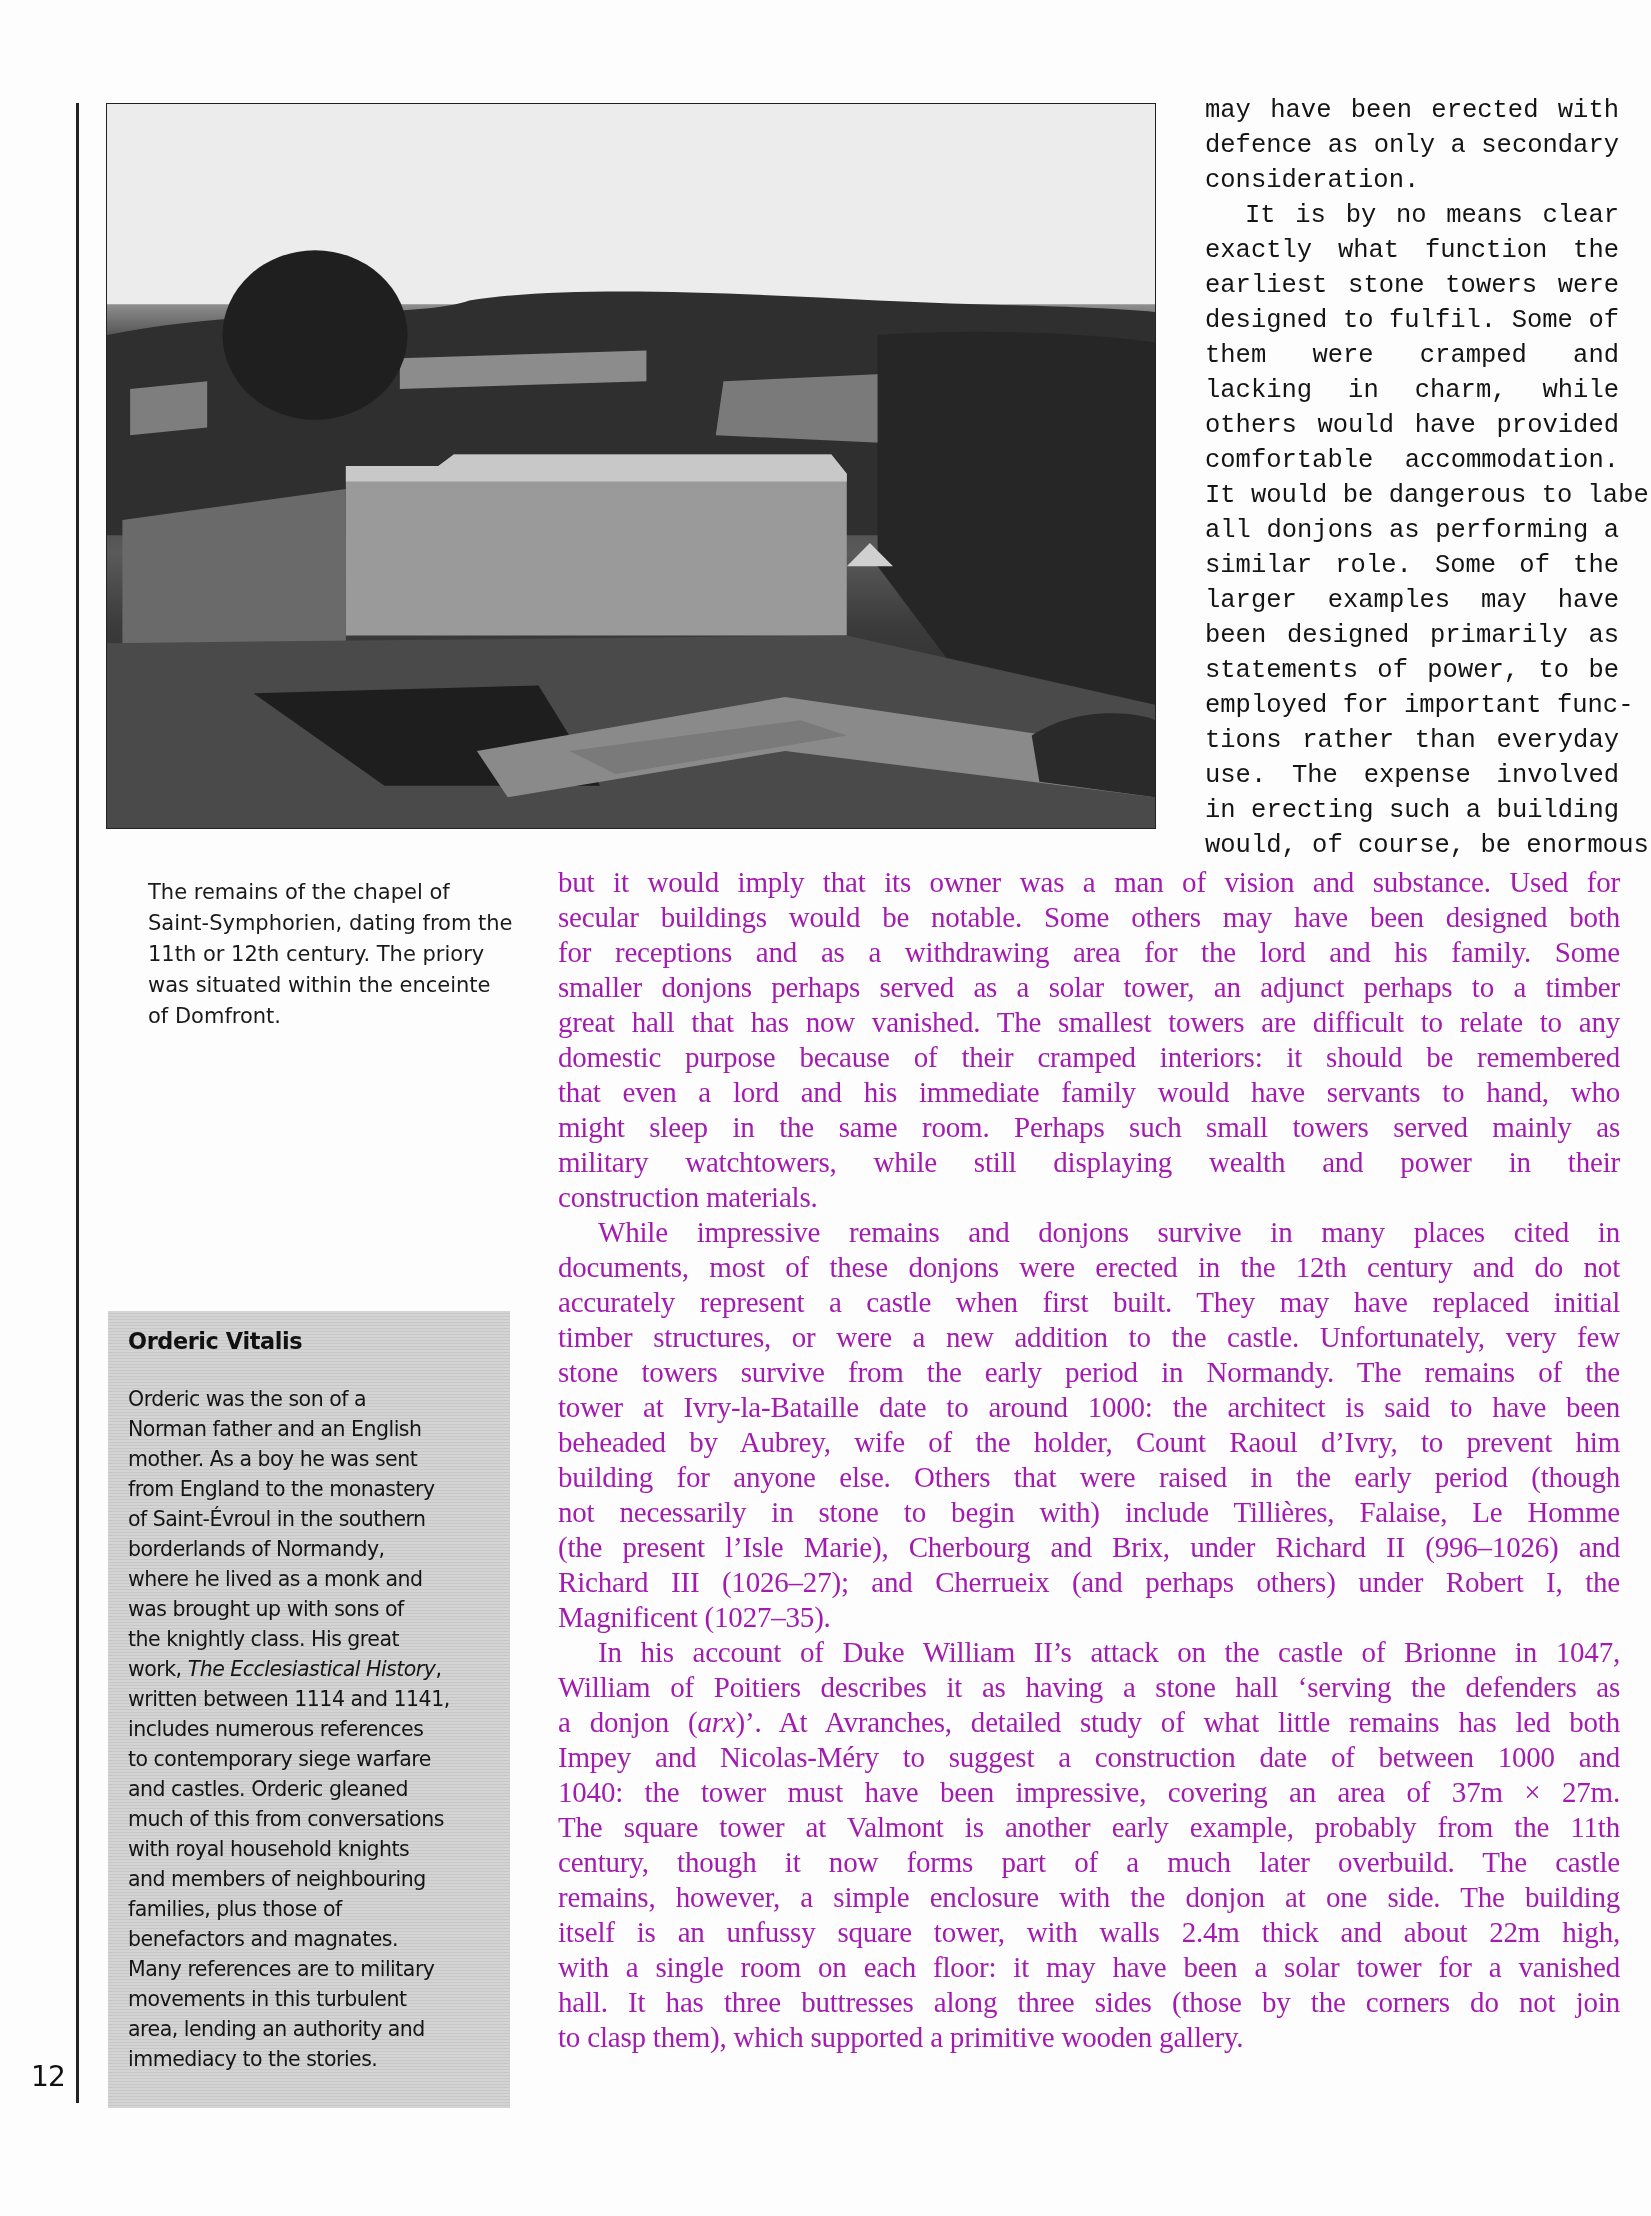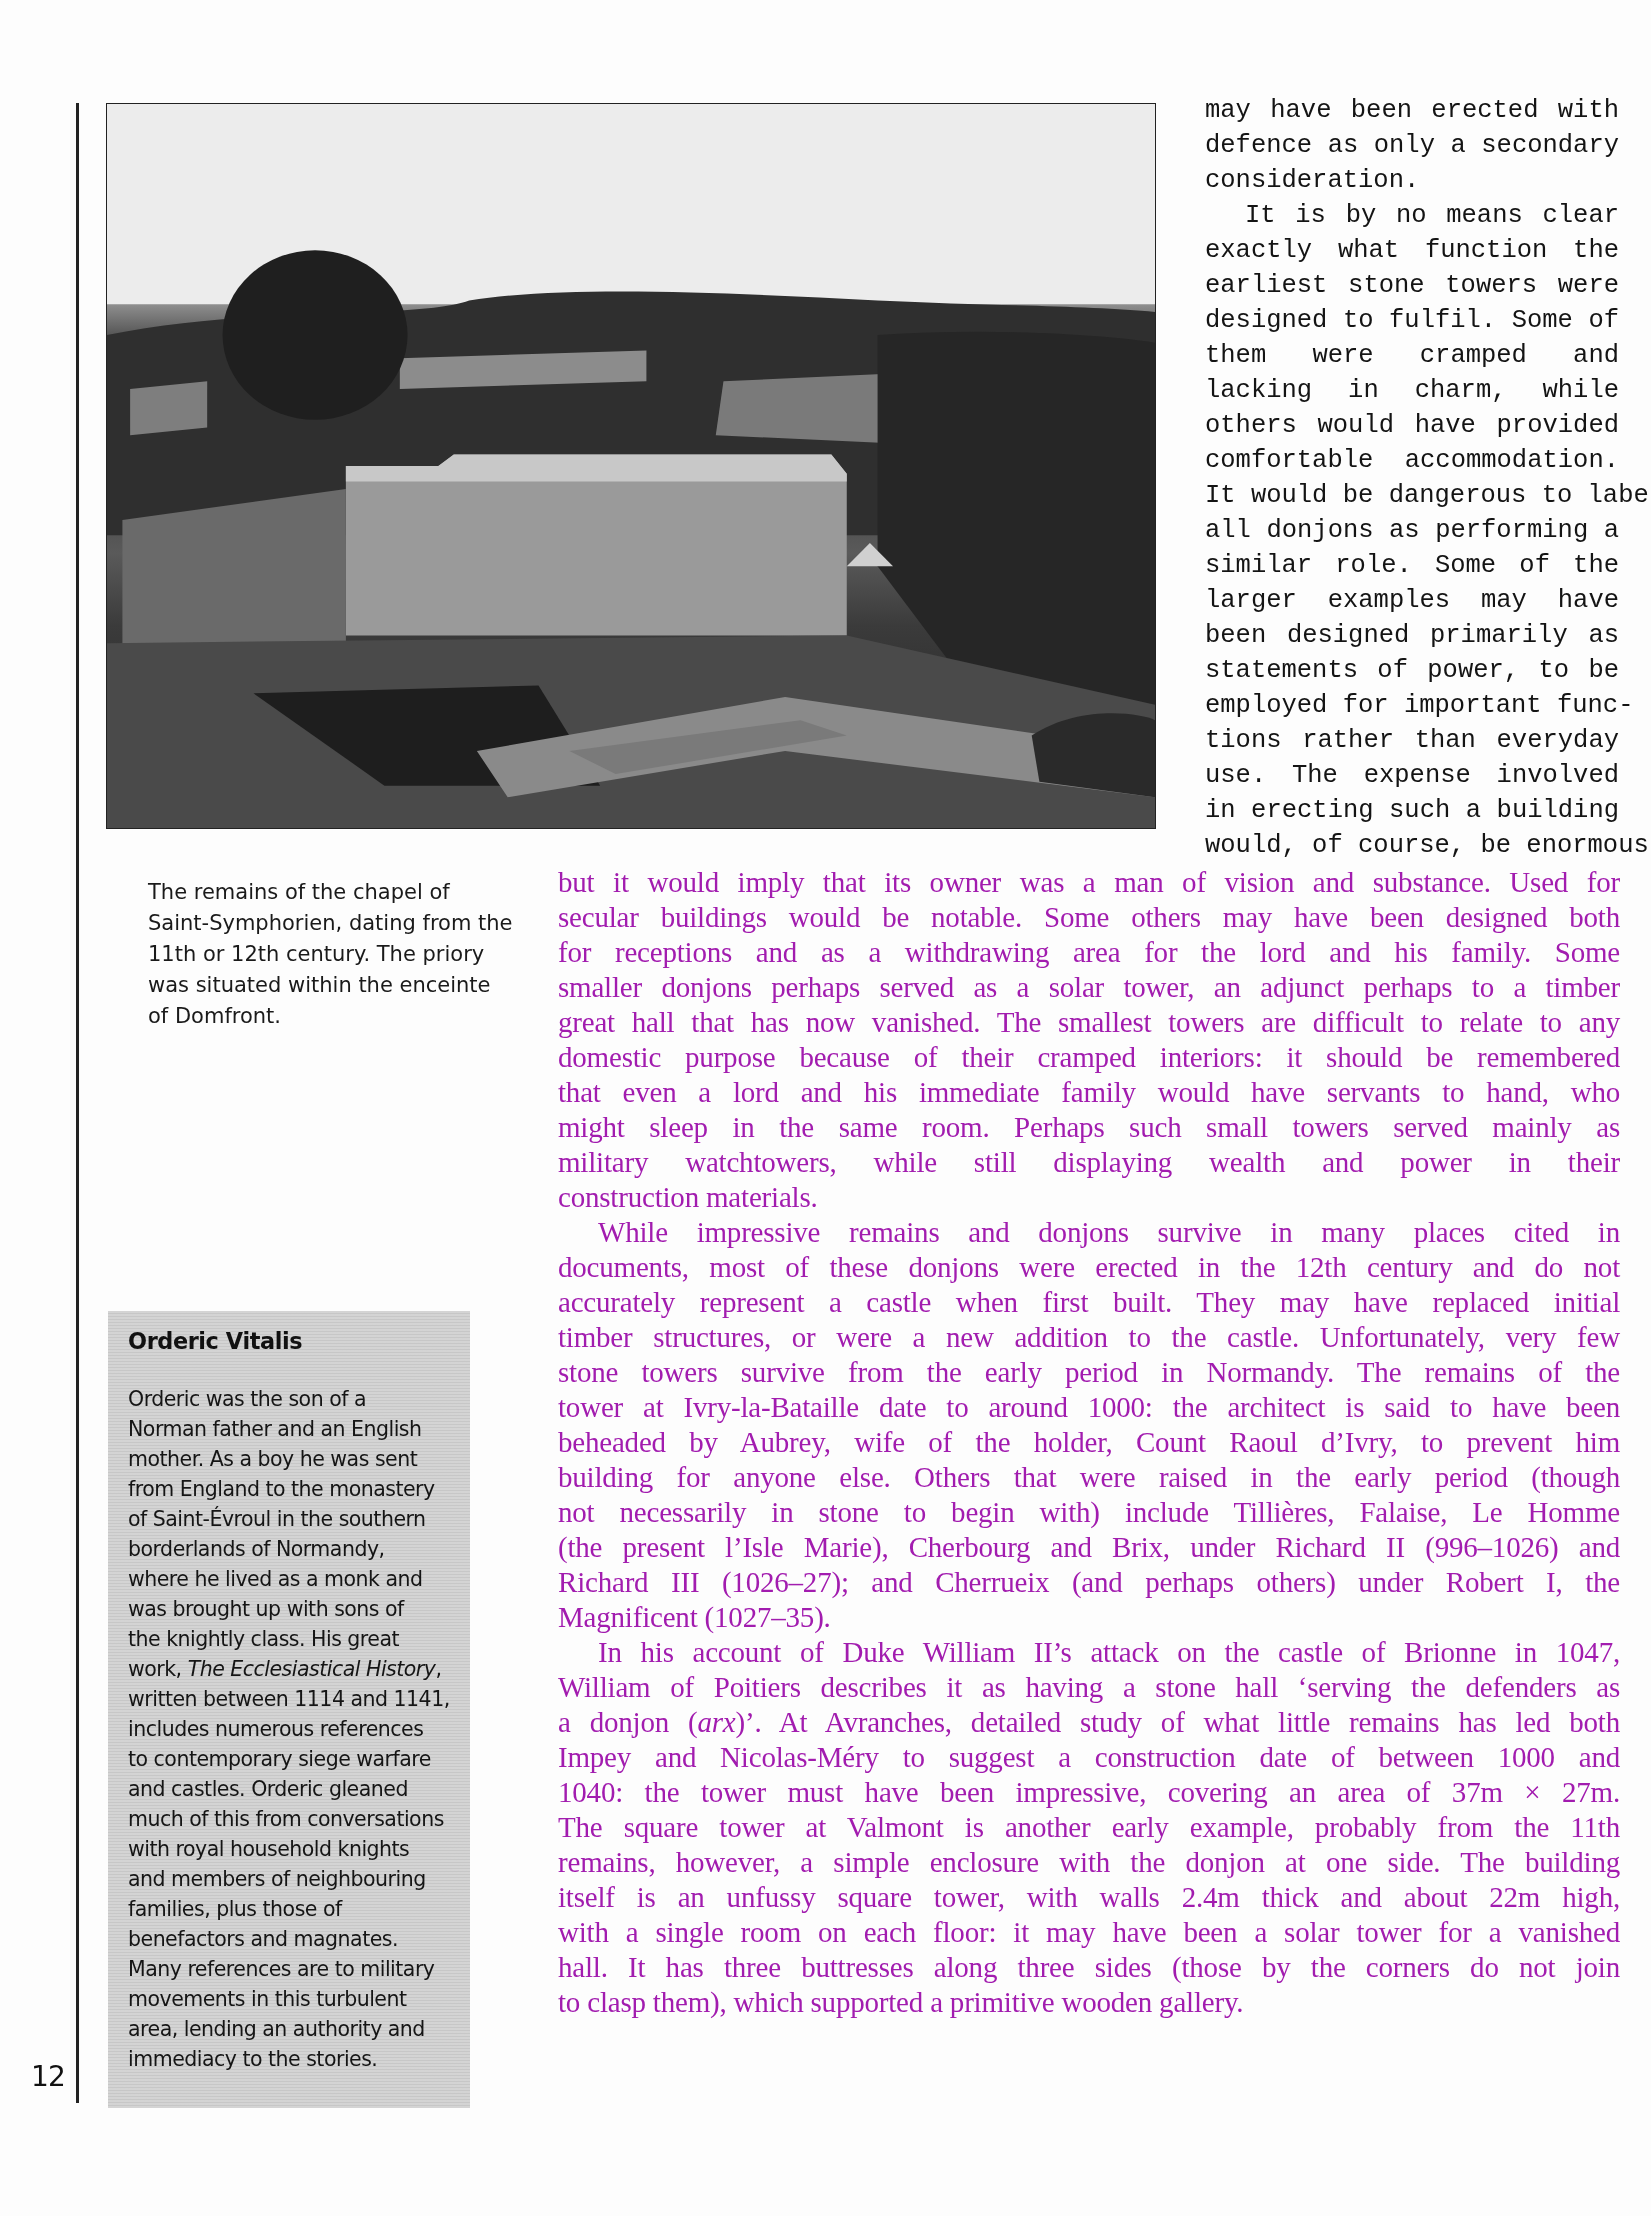--- a/index.html
+++ b/index.html
@@ -10,21 +10,21 @@
   .page-number { position: absolute; left: 31px; top: 2060px; font-family: "DejaVu Sans", sans-serif; font-size: 28px; color: #111; letter-spacing: -0.8px; }
 
   .photo { position: absolute; left: 106px; top: 103px; width: 1050px; height: 726px; border: 1.5px solid #222; box-sizing: border-box; overflow: hidden;
     background: linear-gradient(180deg, #f2f2f2 0%, #e8e8e8 22%, #8a8a8a 28%, #3a3a3a 34%, #2c2c2c 45%, #4a4a4a 55%, #5a5a5a 62%, #3b3b3b 72%, #2d2d2d 85%, #262626 100%); }
   .photo svg { position: absolute; left: 0; top: 0; width: 100%; height: 100%; }
 
   .caption { position: absolute; left: 108px; top: 877px; width: 402px; font-family: "DejaVu Sans", sans-serif; font-size: 21px; line-height: 31px; color: #1a1a1a; margin-left: 40px; }
   .caption .ln { display: block; white-space: nowrap; }
 
   .sidebar { position: absolute; left: 108px; top: 1311px; width: 362px; height: 797px; background: #cfcfcf;
-    background-image: repeating-linear-gradient(0deg, rgba(255,255,255,0.10) 0 0.8px, rgba(0,0,0,0.04) 0.8px 1.5px); }
+    background-image: repeating-linear-gradient(0deg, rgba(255,255,255,0.10) 0 0.8px, rgba(0,0,0,0.04) 0.8px 1.5px); padding-left: 40px; }
   .sidebar-title { position: absolute; left: 20px; top: 17px; font-family: "DejaVu Sans", sans-serif; font-weight: bold; font-size: 22.4px; color: #111; letter-spacing: -0.4px; }
   .sidebar-body { position: absolute; left: 20px; top: 73px; width: 324px; font-family: "DejaVu Sans", sans-serif; font-size: 20.5px; line-height: 30px; color: #151515; letter-spacing: -0.5px; }
   .sidebar-body .ln { display: block; white-space: nowrap; }
   .sidebar-body i { font-style: italic; }
 
   .col-right { position: absolute; left: 1205px; top: 93px; width: 414px; font-family: Liberation Mono, monospace; font-size: 25.5px; line-height: 35px; color: #141414; }
   .col-right .ln, .main-text .ln { display: block; text-align: justify; text-align-last: justify; white-space: nowrap; overflow: visible; height: 35px; }
   .col-right .ln.last, .main-text .ln.last { text-align-last: left; }
   .ln.indent { padding-left: 40px; }
 
@@ -156,20 +156,21 @@
     <span class="ln">not necessarily in stone to begin with) include Tillières, Falaise, Le Homme</span>
     <span class="ln">(the present l’Isle Marie), Cherbourg and Brix, under Richard II (996–1026) and</span>
     <span class="ln">Richard III (1026–27); and Cherrueix (and perhaps others) under Robert I, the</span>
     <span class="ln last">Magnificent (1027–35).</span>
     <span class="ln indent">In his account of Duke William II’s attack on the castle of Brionne in 1047,</span>
     <span class="ln">William of Poitiers describes it as having a stone hall ‘serving the defenders as</span>
     <span class="ln"><span>a donjon (</span><i>arx</i><span>)’. At Avranches, detailed study of what little remains has led both</span></span>
     <span class="ln">Impey and Nicolas-Méry to suggest a construction date of between 1000 and</span>
     <span class="ln">1040: the tower must have been impressive, covering an area of 37m × 27m.</span>
     <span class="ln">The square tower at Valmont is another early example, probably from the 11th</span>
+    <span class="ln">century, though it now forms part of a much later overbuild. The castle</span>
     <span class="ln">remains, however, a simple enclosure with the donjon at one side. The building</span>
     <span class="ln">itself is an unfussy square tower, with walls 2.4m thick and about 22m high,</span>
     <span class="ln">with a single room on each floor: it may have been a solar tower for a vanished</span>
     <span class="ln">hall. It has three buttresses along three sides (those by the corners do not join</span>
     <span class="ln last">to clasp them), which supported a primitive wooden gallery.</span>
   </div>
 
 </div>
 
 

